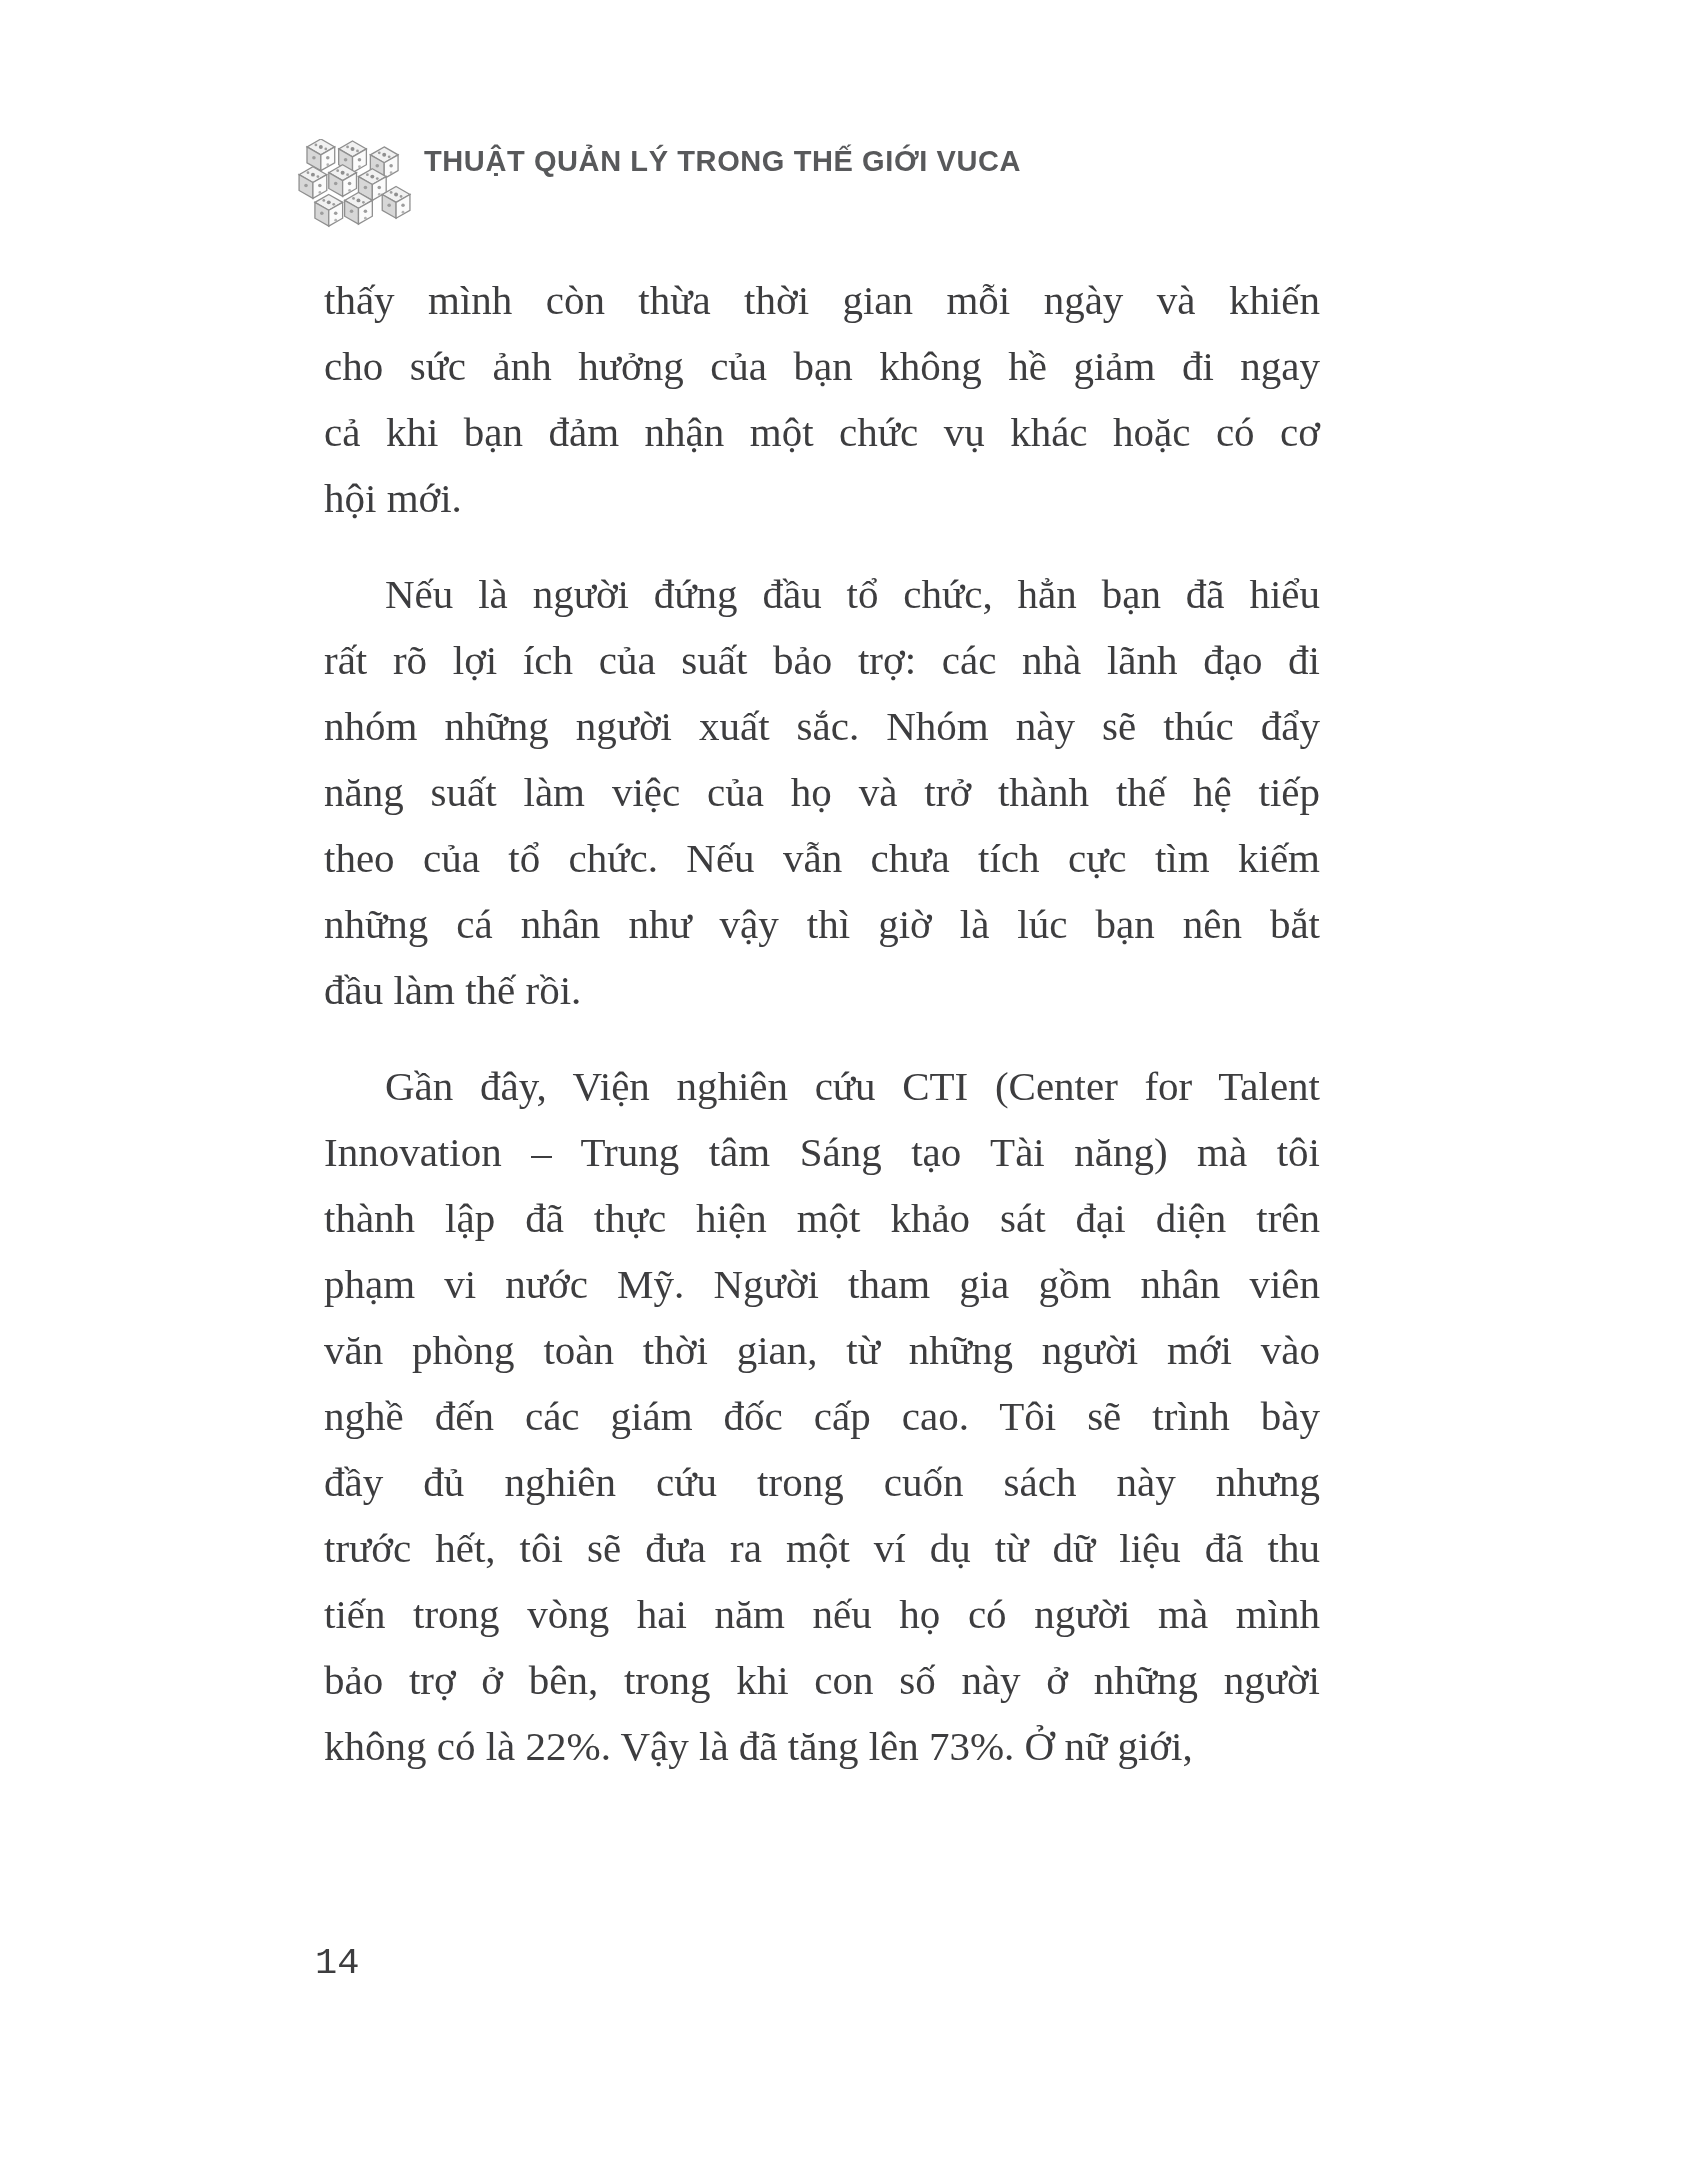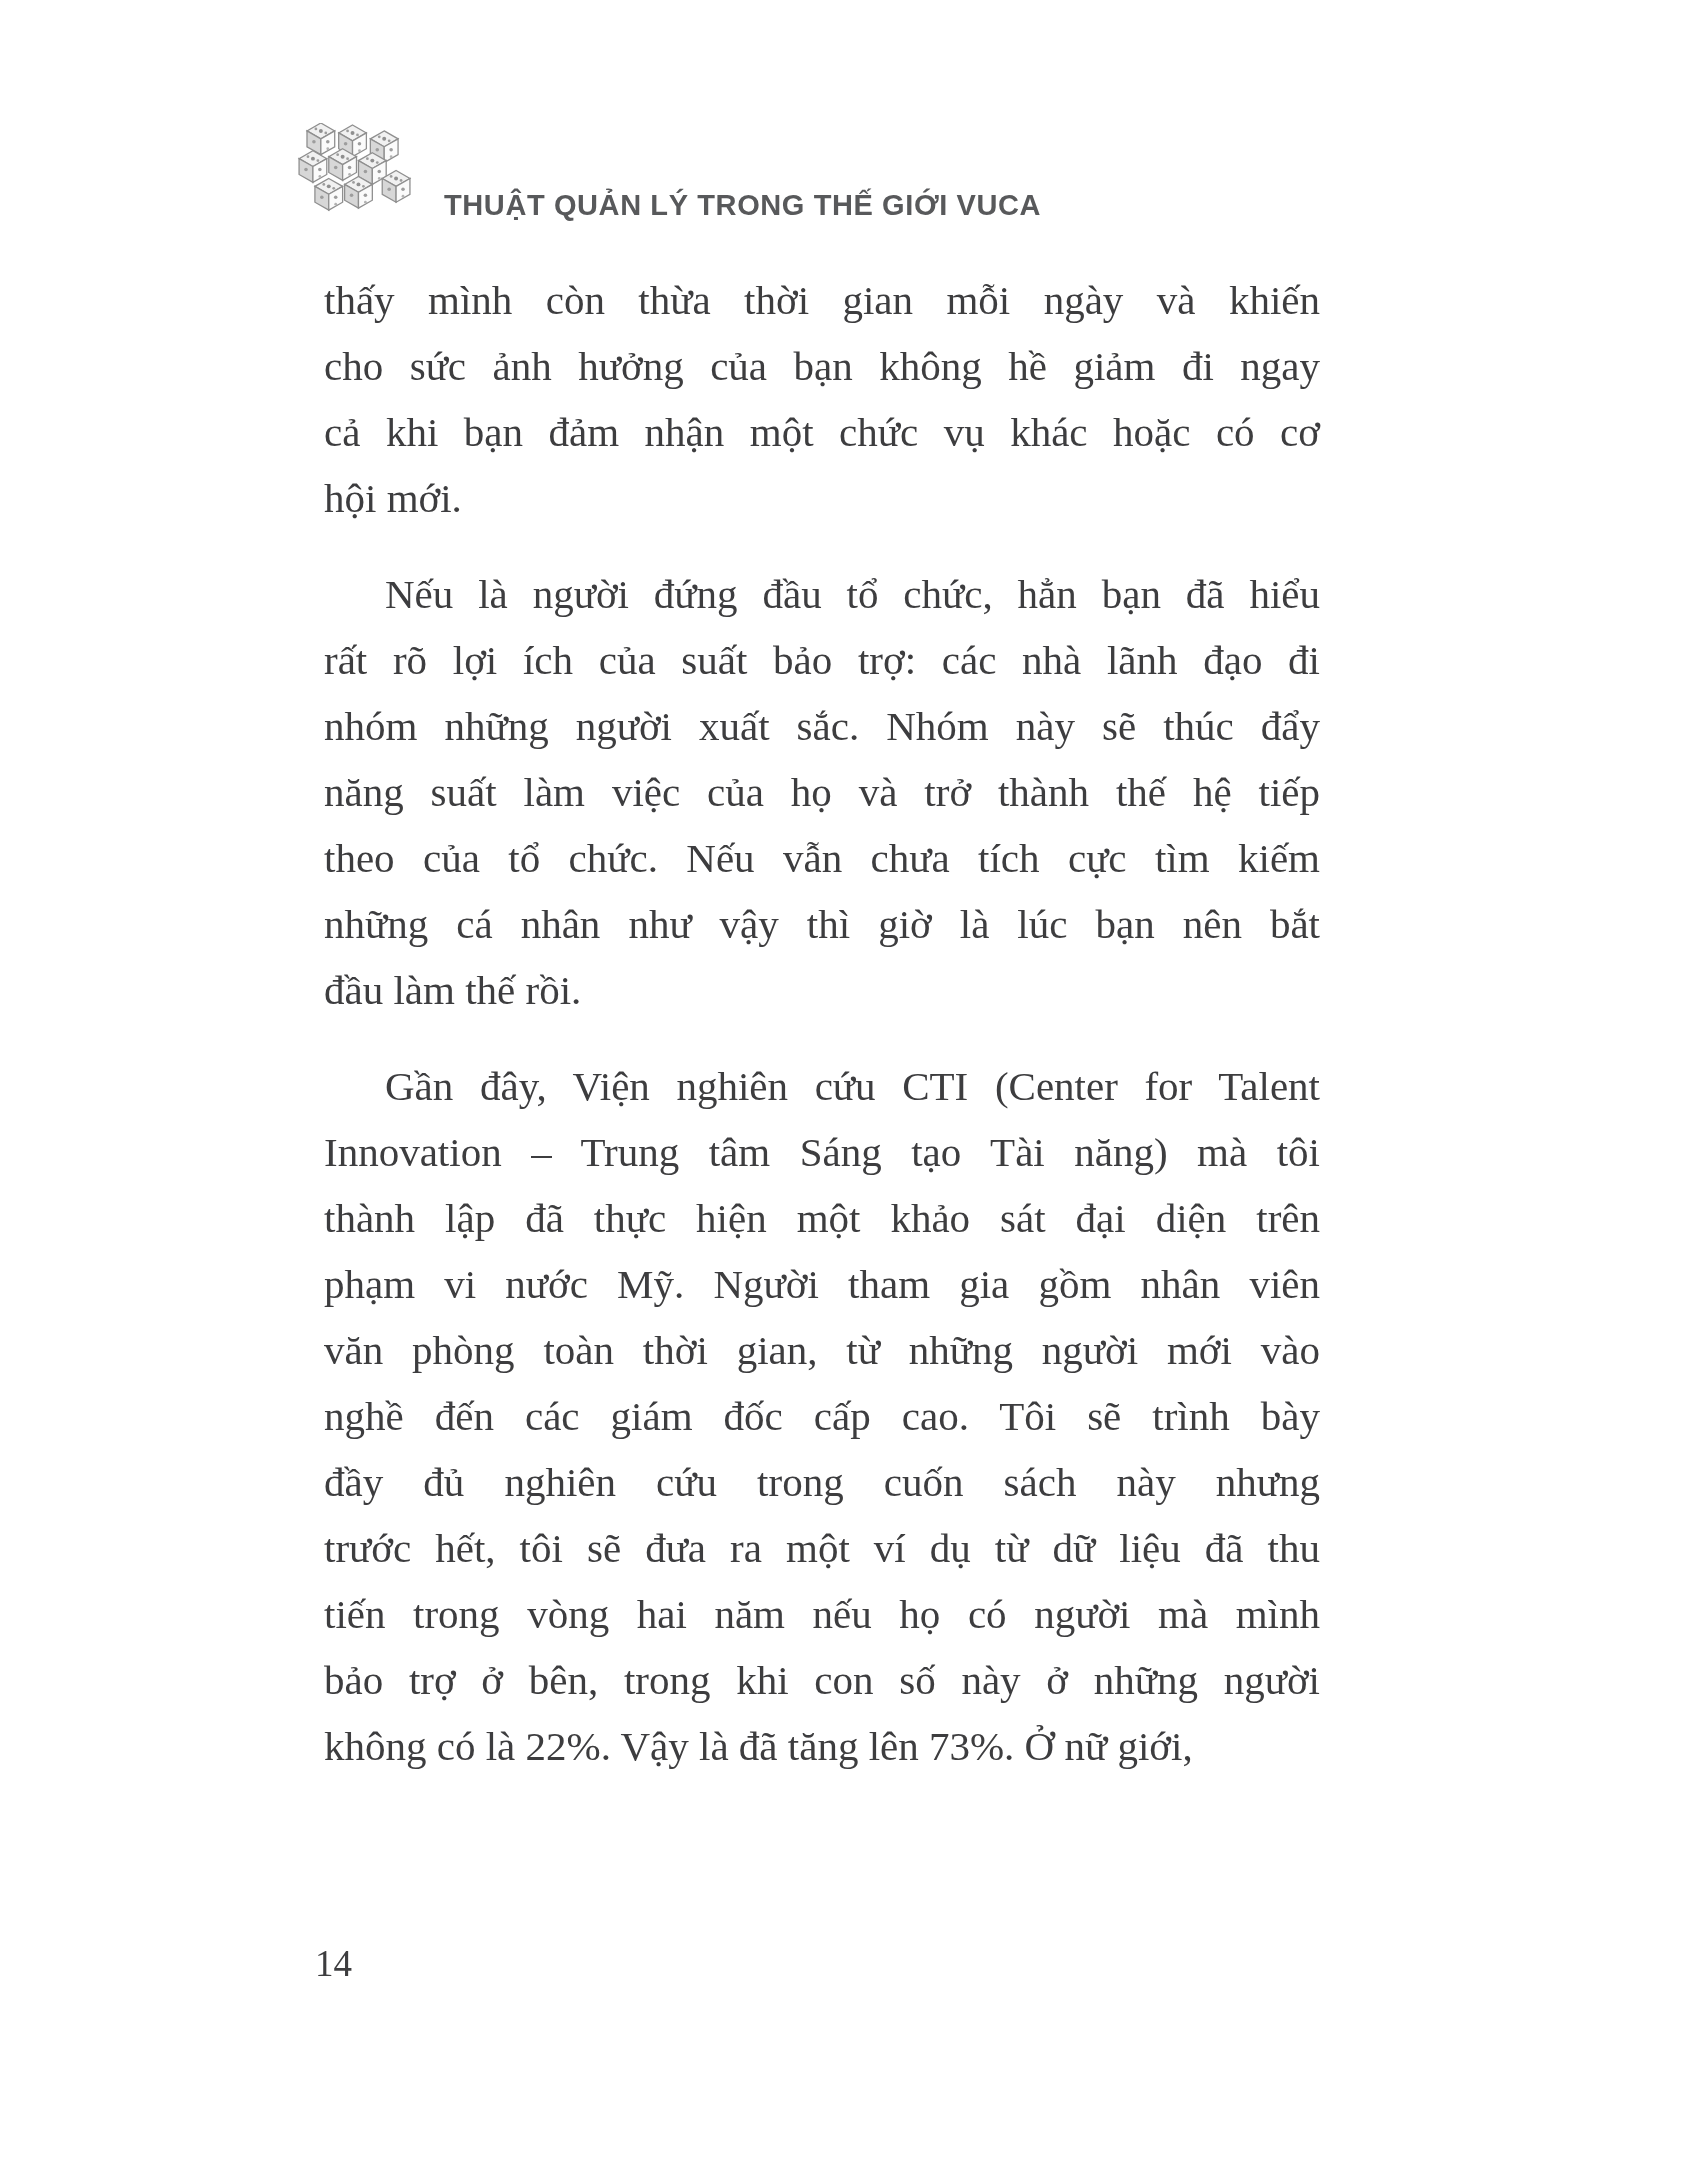--- a/index.html
+++ b/index.html
@@ -11,25 +11,25 @@
     position: relative;
     width: 1683px;
     height: 2178px;
     background: #ffffff;
     font-family: "Liberation Serif", "DejaVu Serif", serif;
     color: #3d3d3f;
     overflow: hidden;
   }
   .header {
     position: absolute;
-    top: 123px;
+    top: 139px;
     left: 297px;
     display: flex;
-    align-items: flex-end;
-    gap: 30px;
+    align-items: flex-start;
+    gap: 10px;
   }
   .logo {
     width: 117px;
     height: 99px;
     flex: 0 0 auto;
   }
   .book-title {
     font-family: "Liberation Sans", "DejaVu Sans", sans-serif;
     font-weight: bold;
     font-size: 29px;
@@ -57,20 +57,21 @@
   }
   .para.indent .line.first {
     text-indent: 61px;
   }
   .page-number {
     position: absolute;
     left: 315px;
     top: 1942px;
     font-size: 37px;
     color: #3d3d3f;
+    font-family: Liberation Mono, monospace;
   }
 </style>
 </head>
 <body>
 
 <div class="page">
 
   <div class="header">
     <svg class="logo" viewBox="0 0 118 100" aria-hidden="true">
       <defs>

